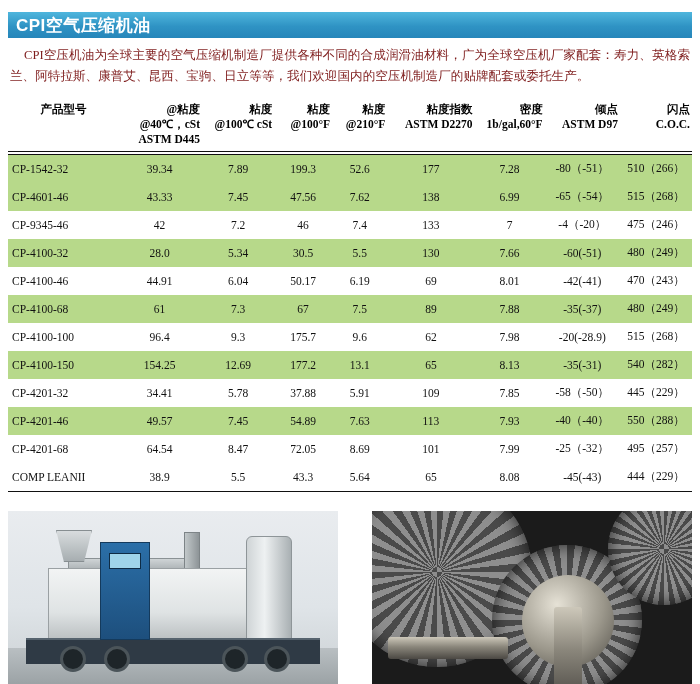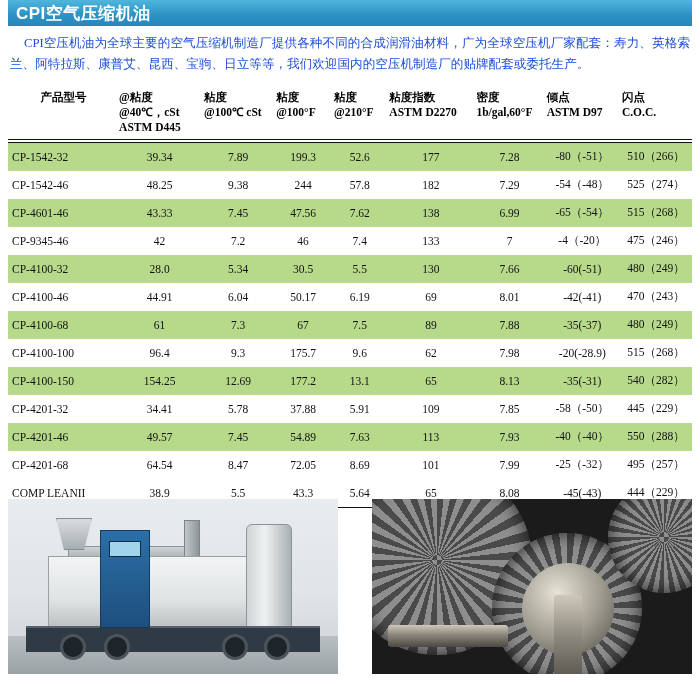--- a/index.html
+++ b/index.html
@@ -17,61 +17,62 @@
   .page {
     position: relative;
     width: 700px;
     height: 684px;
     box-sizing: border-box;
     padding: 0 8px;
   }
 
   
   .title-bar {
+    margin-top: 12px;
     height: 26px;
     background: linear-gradient(to bottom, #4fb6dd 0%, #2f93c4 55%, #2686ba 100%);
     display: flex;
     align-items: center;
     padding-left: 8px;
     box-sizing: border-box;
   }
   .title-bar .title-text {
     color: #ffffff;
     font-size: 17px;
     font-weight: bold;
     letter-spacing: 0.5px;
     font-family: "Liberation Sans", sans-serif;
   }
 
   
   .intro {
     margin-top: 7px;
     font-size: 12.6px;
     line-height: 21px;
-    color: #1d4ed8;
+    color: #7f1d1d;
     text-align: justify;
     font-family: "Liberation Serif", serif;
     padding: 0 2px;
   }
   .intro .first-line-indent {
     display: inline-block;
     width: 14px;
   }
 
   
   table.spec {
     margin-top: 10px;
     width: 684px;
     border-collapse: collapse;
     font-size: 11.5px;
   }
   table.spec thead th {
     font-weight: bold;
     font-size: 11.5px;
-    text-align: left;
+    text-align: right;
     vertical-align: top;
     padding: 2px 2px 4px 2px;
     line-height: 15px;
     color: #000;
     white-space: nowrap;
   }
   table.spec thead th.first {
     text-align: center;
     padding-left: 4px;
   }
@@ -280,31 +281,20 @@
         <tr class="shade">
           <td class="model">CP-1542-32</td>
           <td>39.34</td>
           <td>7.89</td>
           <td>199.3</td>
           <td>52.6</td>
           <td>177</td>
           <td>7.28</td>
           <td>-80（-51）</td>
           <td>510（266）</td>
-        </tr>
-        <tr class="plain">
-          <td class="model">CP-1542-46</td>
-          <td>48.25</td>
-          <td>9.38</td>
-          <td>244</td>
-          <td>57.8</td>
-          <td>182</td>
-          <td>7.29</td>
-          <td>-54（-48）</td>
-          <td>525（274）</td>
         </tr>
         <tr class="shade">
           <td class="model">CP-4601-46</td>
           <td>43.33</td>
           <td>7.45</td>
           <td>47.56</td>
           <td>7.62</td>
           <td>138</td>
           <td>6.99</td>
           <td>-65（-54）</td>

